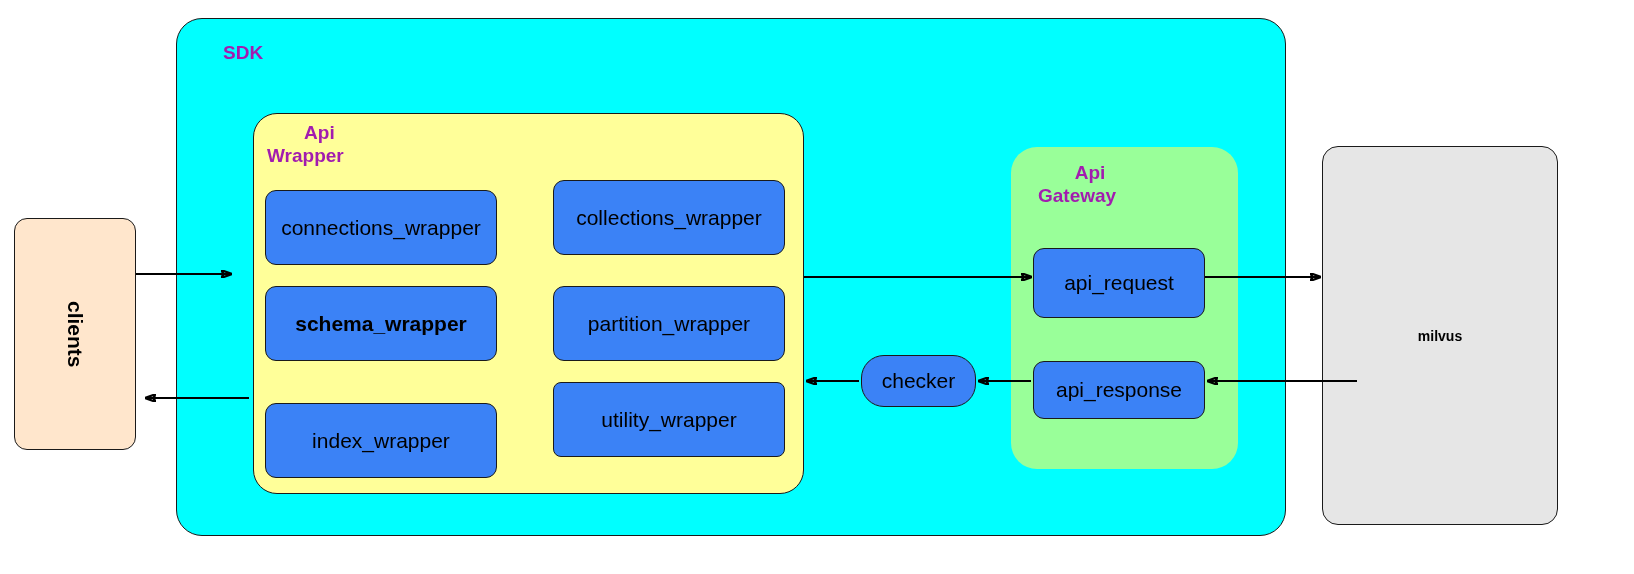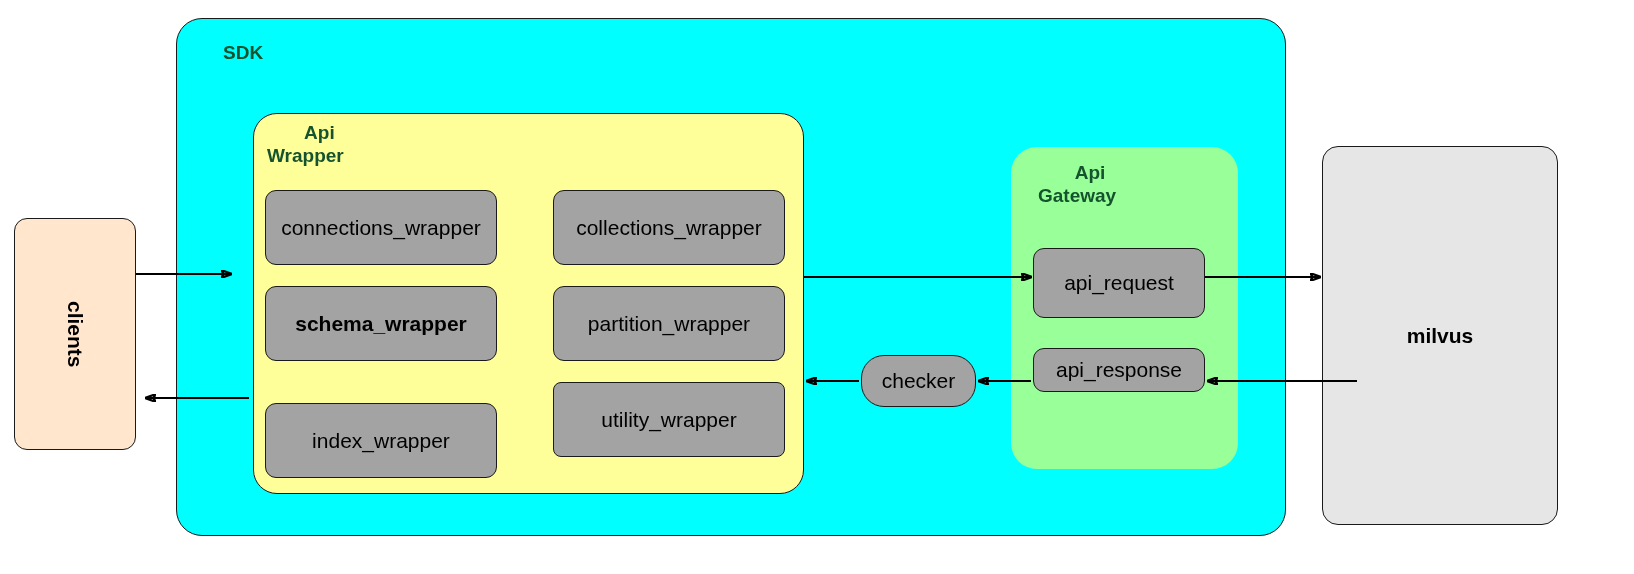--- a/index.html
+++ b/index.html
@@ -33,21 +33,21 @@
   
   .region {
     border-radius: 26px;
     display: block;
   }
   .region > .region-label {
     position: absolute;
     font-weight: bold;
     font-size: 19px;
     line-height: 23px;
-    color: #14532d;
+    color: #a21caf;
     white-space: pre-line;
   }
 
   #sdk-region {
     left: 176px;
     top: 18px;
     width: 1110px;
     height: 518px;
     background: #00ffff;
   }
@@ -80,54 +80,54 @@
     border-radius: 26px;
   }
   #api-gateway-region > .region-label {
     left: 27px;
     top: 14px;
     text-indent: 26px;
   }
 
   
   .leaf {
-    background: #a3a3a3;
+    background: #3b82f6;
     border-radius: 11px;
     font-size: 21px;
     line-height: 24px;
   }
 
   .wrap-box { width: 232px; height: 75px; }
   #box-connections { left: 265px;  top: 190px; }
-  #box-collections { left: 553px;  top: 190px; }
+  #box-collections { left: 553px;  top: 180px; }
   #box-schema      { left: 265px;  top: 286px; font-weight: bold; }
   #box-partition   { left: 553px;  top: 286px; }
   #box-index       { left: 265px;  top: 403px; }
   #box-utility     { left: 553px;  top: 382px; border-radius: 8px; }
 
   #box-api-request  { left: 1033px; top: 248px; width: 172px; height: 70px; }
-  #box-api-response { left: 1033px; top: 348px; width: 172px; height: 44px; }
+  #box-api-response { left: 1033px; top: 361px; width: 172px; height: 58px; }
 
   #box-checker { left: 861px; top: 355px; width: 115px; height: 52px; border-radius: 23px; }
 
   #box-clients {
     left: 14px; top: 218px; width: 122px; height: 232px;
     background: #ffe6cc; border-radius: 13px;
   }
   #box-clients .vertical-text {
     font-weight: bold;
     font-size: 21px;
     writing-mode: vertical-rl;
     text-orientation: mixed;
   }
 
   #box-milvus {
     left: 1322px; top: 146px; width: 236px; height: 379px;
     background: #e6e6e6; border-radius: 16px;
-    font-weight: bold; font-size: 21px;
+    font-weight: bold; font-size: 14px;
   }
 
   
   svg#connectors {
     position: absolute;
     left: 0; top: 0;
     width: 1634px; height: 574px;
     pointer-events: none;
   }
   svg#connectors line,

